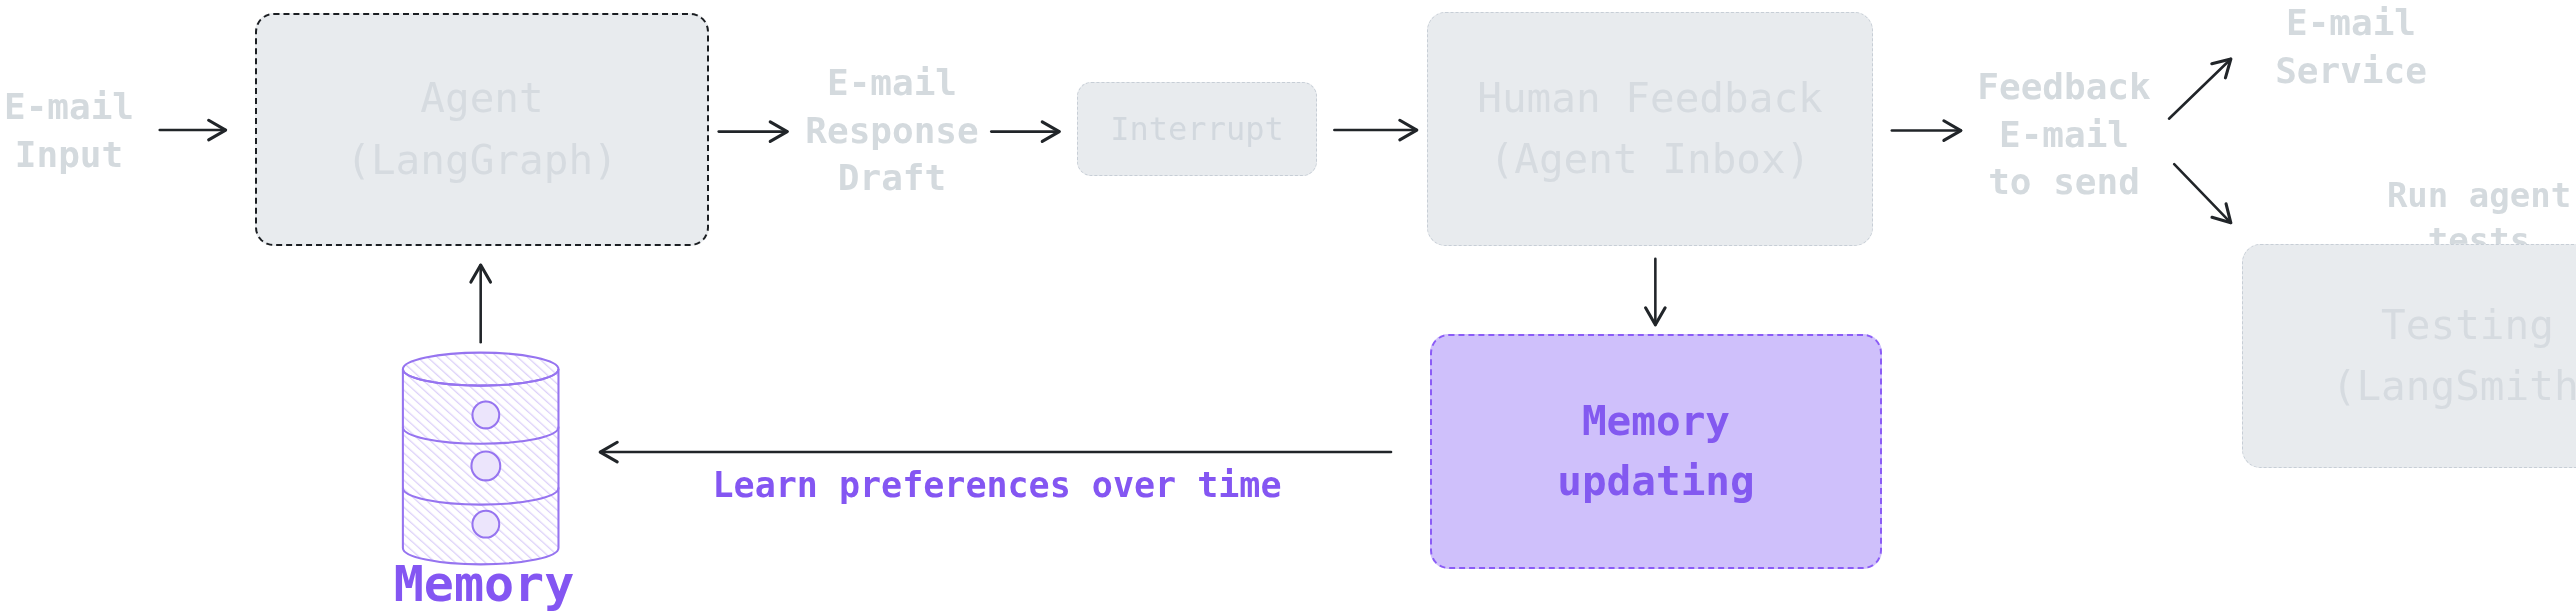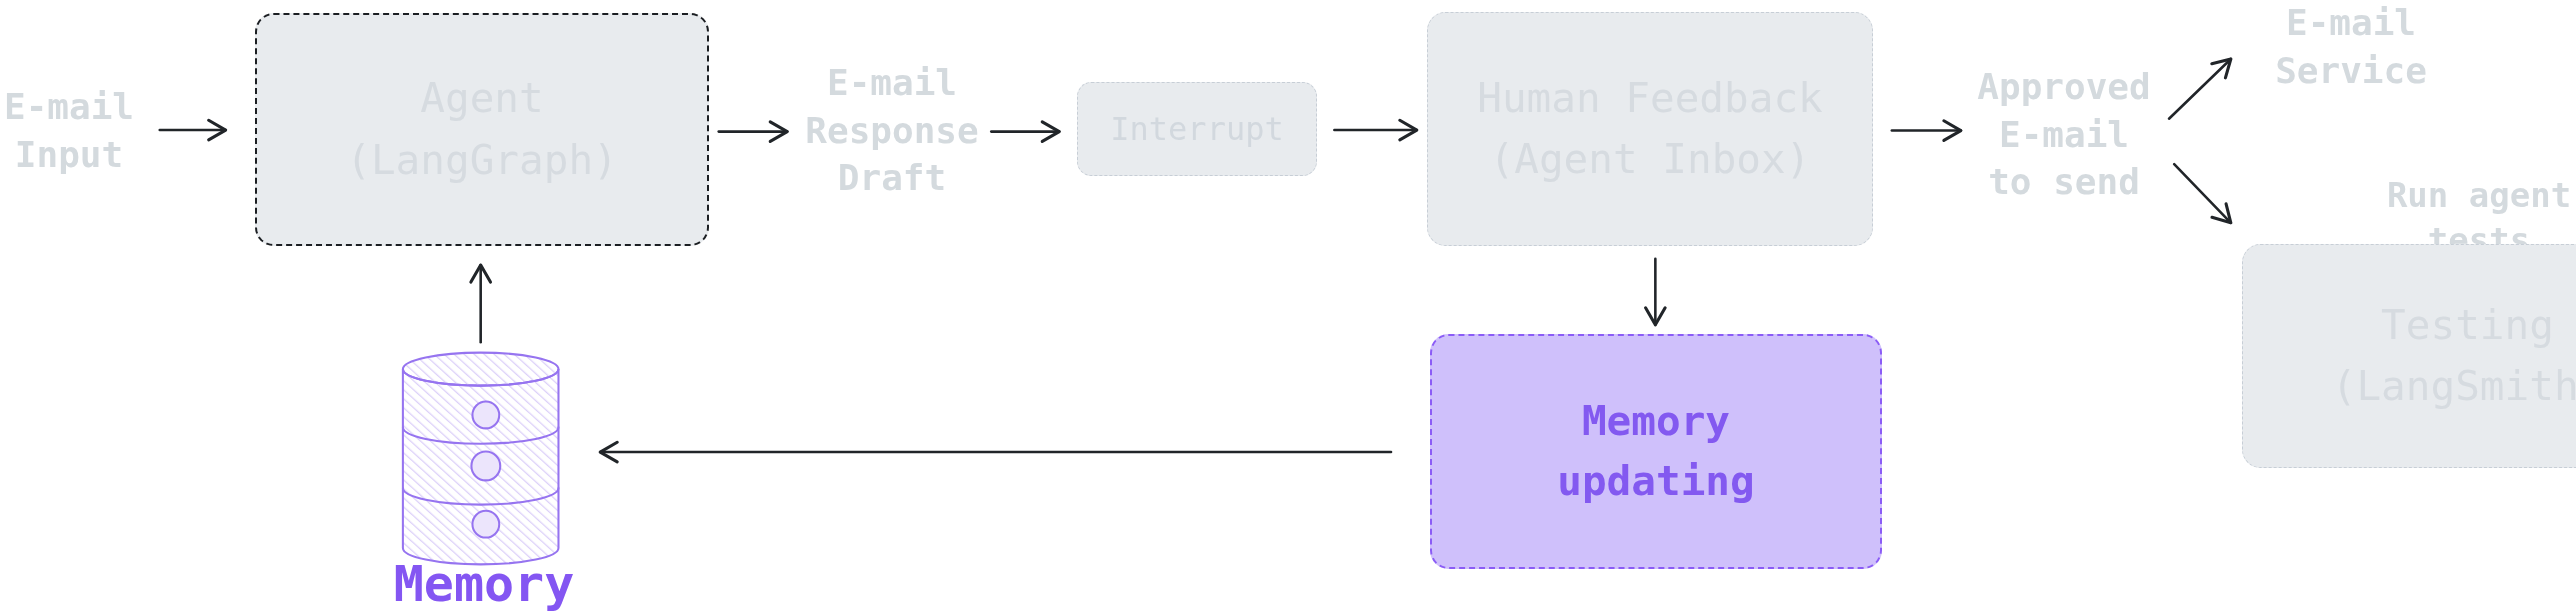--- a/index.html
+++ b/index.html
@@ -76,29 +76,30 @@
     </g>
   </svg>
 
   <div class="float-label" style="left:69px; top:131px;">E-mail
 Input</div>
 
   <div class="float-label" style="left:892px; top:130px;">E-mail
 Response
 Draft</div>
 
-  <div class="float-label" style="left:2064px; top:134px;">Approved
+  <div class="float-label" style="left:2064px; top:134px;">Feedback
 E-mail
 to send</div>
 
   <div class="float-label" style="left:2351px; top:47px;">E-mail
 Service</div>
 
   <div class="float-label" style="left:2479px; top:218px; font-size:34px;">Run agent tests</div>
 
+  <div class="float-label-purple" style="left:997px; top:485px;">Learn preferences over time</div>
 
   <div class="memory-title" style="left:484px; top:584px;">Memory</div>
 
   <div class="box box-gray border-dark" style="left:255px; top:13px; width:454px; height:233px;">
     <span class="box-label">Agent
 (LangGraph)</span>
   </div>
 
   <div class="box box-gray border-light" style="left:1077px; top:82px; width:240px; height:94px; border-radius:14.4px;">
     <span class="box-label-sm">Interrupt</span>

